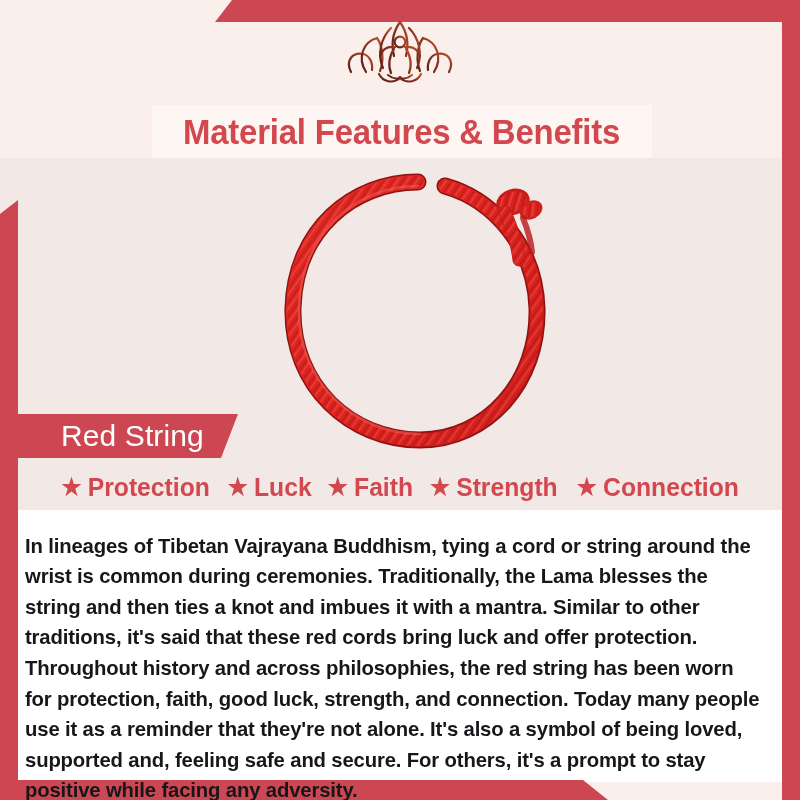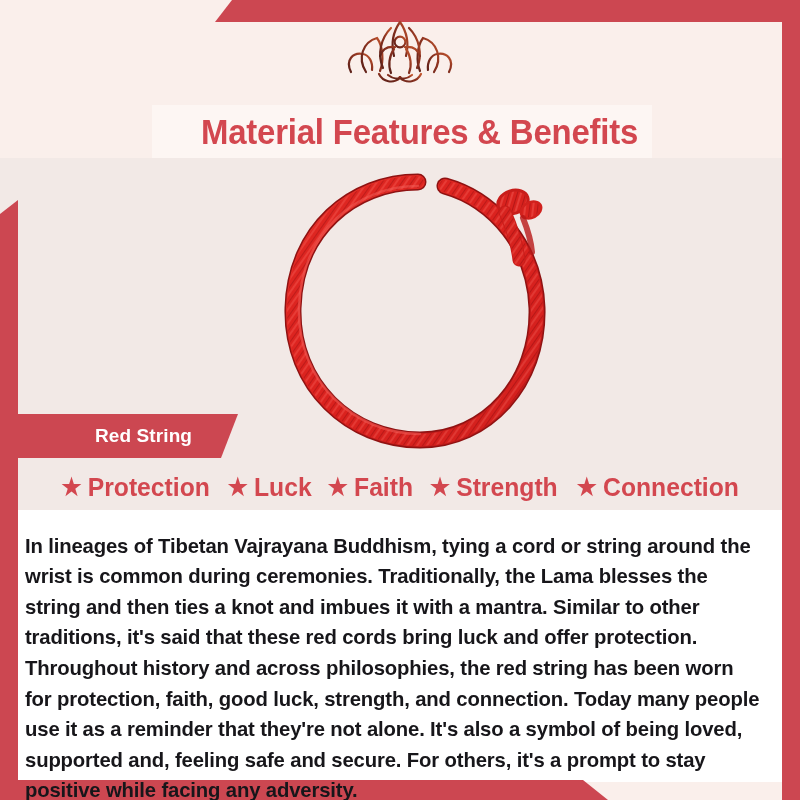--- a/index.html
+++ b/index.html
@@ -40,21 +40,21 @@
   .logo svg{display:block;margin:0 auto;}
   .logo-word{
     margin-top:2px;font-size:11.5px;letter-spacing:2.1px;
     color:#3a2420;font-family:"Liberation Serif","DejaVu Serif",serif;
     font-weight:400;
   }
 
   
   .title-banner{
     position:absolute;top:105px;left:152px;width:500px;height:53px;
-    background:#fdf6f3;display:flex;align-items:center;justify-content:flex-end;
+    background:#fdf6f3;display:flex;align-items:center;justify-content:center;
   }
   .title-text{
     color:#d3474f;font-size:35px;font-weight:bold;
     letter-spacing:-0.2px;white-space:nowrap;
     transform:scaleX(0.94);
   }
 
   
   .product{
     position:absolute;top:168px;left:255px;width:330px;height:300px;
@@ -62,21 +62,21 @@
   .product svg{display:block;}
 
   
   .label-banner{
     position:absolute;left:18px;top:414px;width:220px;height:44px;
     background:#cc4751;
     clip-path:polygon(0 0, 220px 0, 203px 44px, 0 44px);
     display:flex;align-items:center;
   }
   .label-text{
-    color:#ffffff;font-size:19px;font-weight:bold;margin-left:77px;
+    color:#ffffff;font-size:30px;font-weight:normal;margin-left:43px;
     letter-spacing:0.1px;
   }
 
   
   .benefits{
     position:absolute;top:466px;left:0;width:800px;height:42px;
     display:flex;align-items:center;justify-content:center;
   }
   .benefit{
     display:flex;align-items:center;color:#d3474f;

